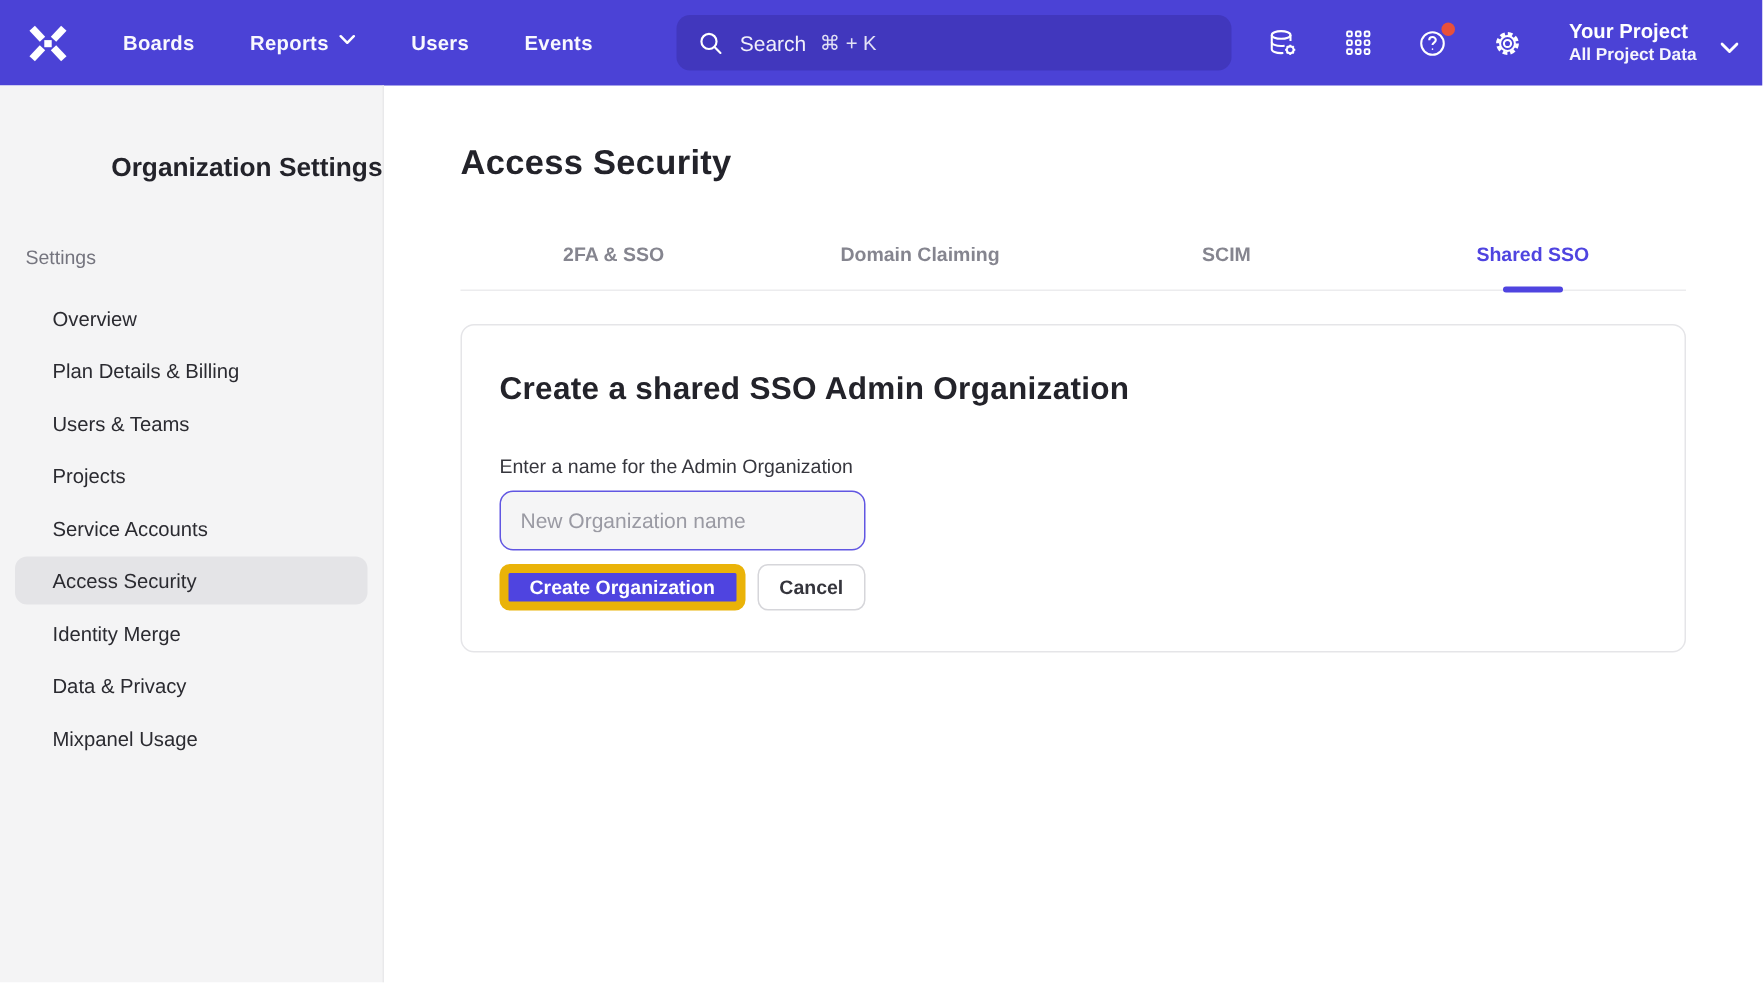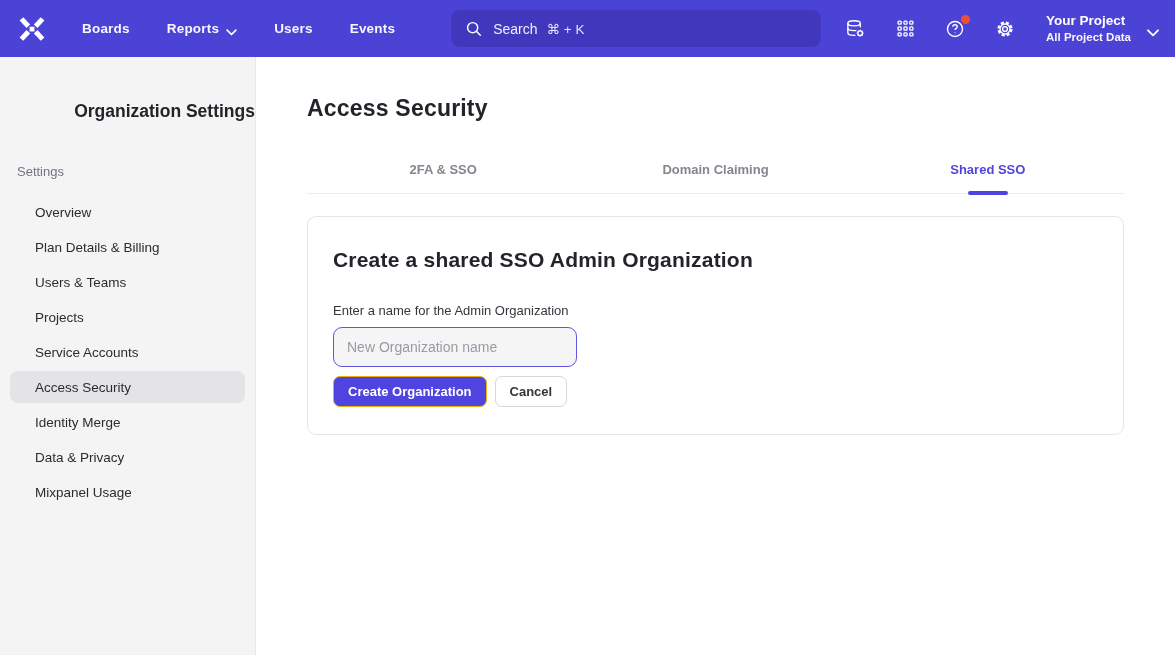--- a/index.html
+++ b/index.html
@@ -22,21 +22,21 @@
   }
   .logo { width: 28px; height: 26px; margin-right: 36px; display: flex; align-items: center; cursor: pointer; }
   .nav-links { display: flex; align-items: center; gap: 37px; }
   .nav-link {
     color: rgba(255,255,255,0.96);
     font-size: 13.5px;
     font-weight: 600;
     letter-spacing: .2px;
     cursor: pointer;
     display: flex;
-    align-items: flex-end;
+    align-items: flex-start;
     gap: 7px;
     white-space: nowrap;
   }
   .nav-link .chev { display: inline-flex; margin-top: 2px; }
 
   .search-bar {
     margin-left: 56px;
     width: 370px;
     height: 37px;
     background: #4137bd;
@@ -183,21 +183,21 @@
     border-radius: 7px;
     font-size: 13px;
     font-family: "Liberation Sans", "DejaVu Sans", sans-serif;
     cursor: pointer;
     padding: 0 14px;
     display: inline-flex;
     align-items: center;
   }
   .btn-primary {
     background: #4f44e0;
-    border: 1px solid #eab308;
+    border: 6px solid #eab308;
     color: #ffffff;
     font-weight: 700;
   }
   .btn-secondary {
     background: #ffffff;
     border: 1px solid #d6d6da;
     color: #35353c;
     font-weight: 600;
   }
 </style>
@@ -328,20 +328,21 @@
       <div class="sidebar-item">Data &amp; Privacy</div>
       <div class="sidebar-item">Mixpanel Usage</div>
     </div>
 
     <div class="main">
       <h1 class="page-title">Access Security</h1>
 
       <div class="tabs">
         <div class="tab">2FA &amp; SSO</div>
         <div class="tab">Domain Claiming</div>
+        <div class="tab">SCIM</div>
         <div class="tab active">Shared SSO</div>
       </div>
 
       <div class="card">
         <h2 class="card-title">Create a shared SSO Admin Organization</h2>
         <div class="field-label">Enter a name for the Admin Organization</div>
         <input class="org-input" type="text" placeholder="New Organization name" style="">
         <div class="btn-row">
           <button class="btn btn-primary">Create Organization</button>
           <button class="btn btn-secondary">Cancel</button>

